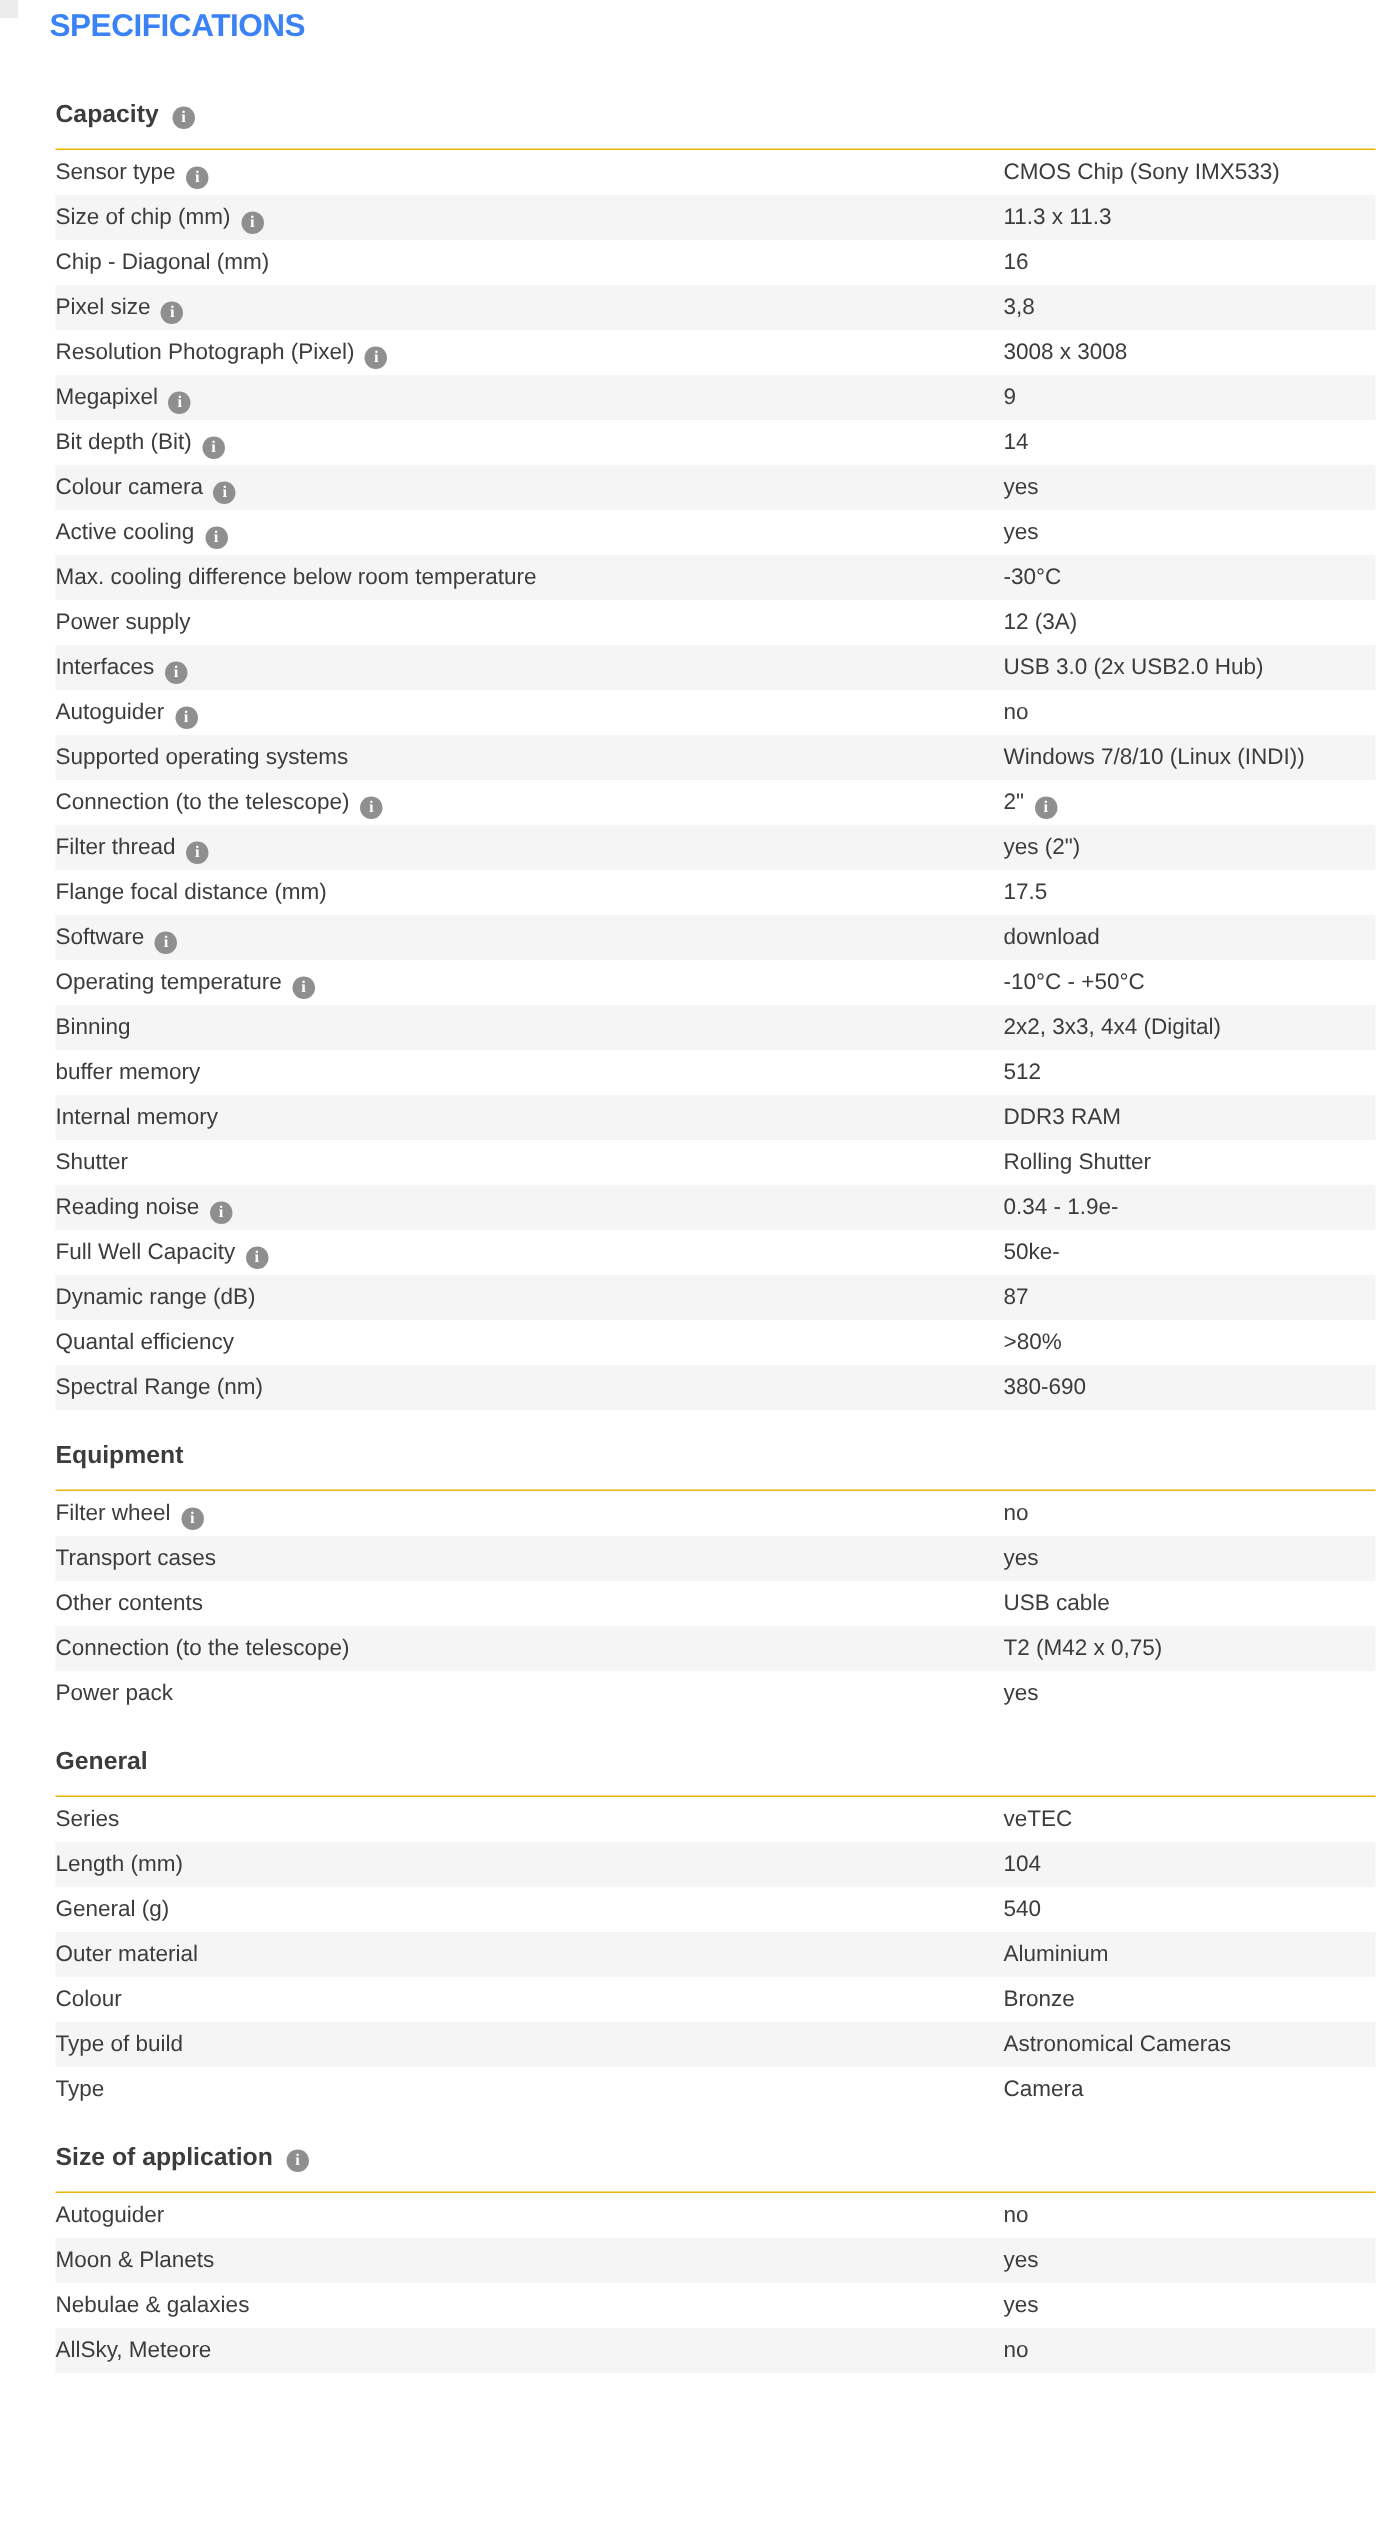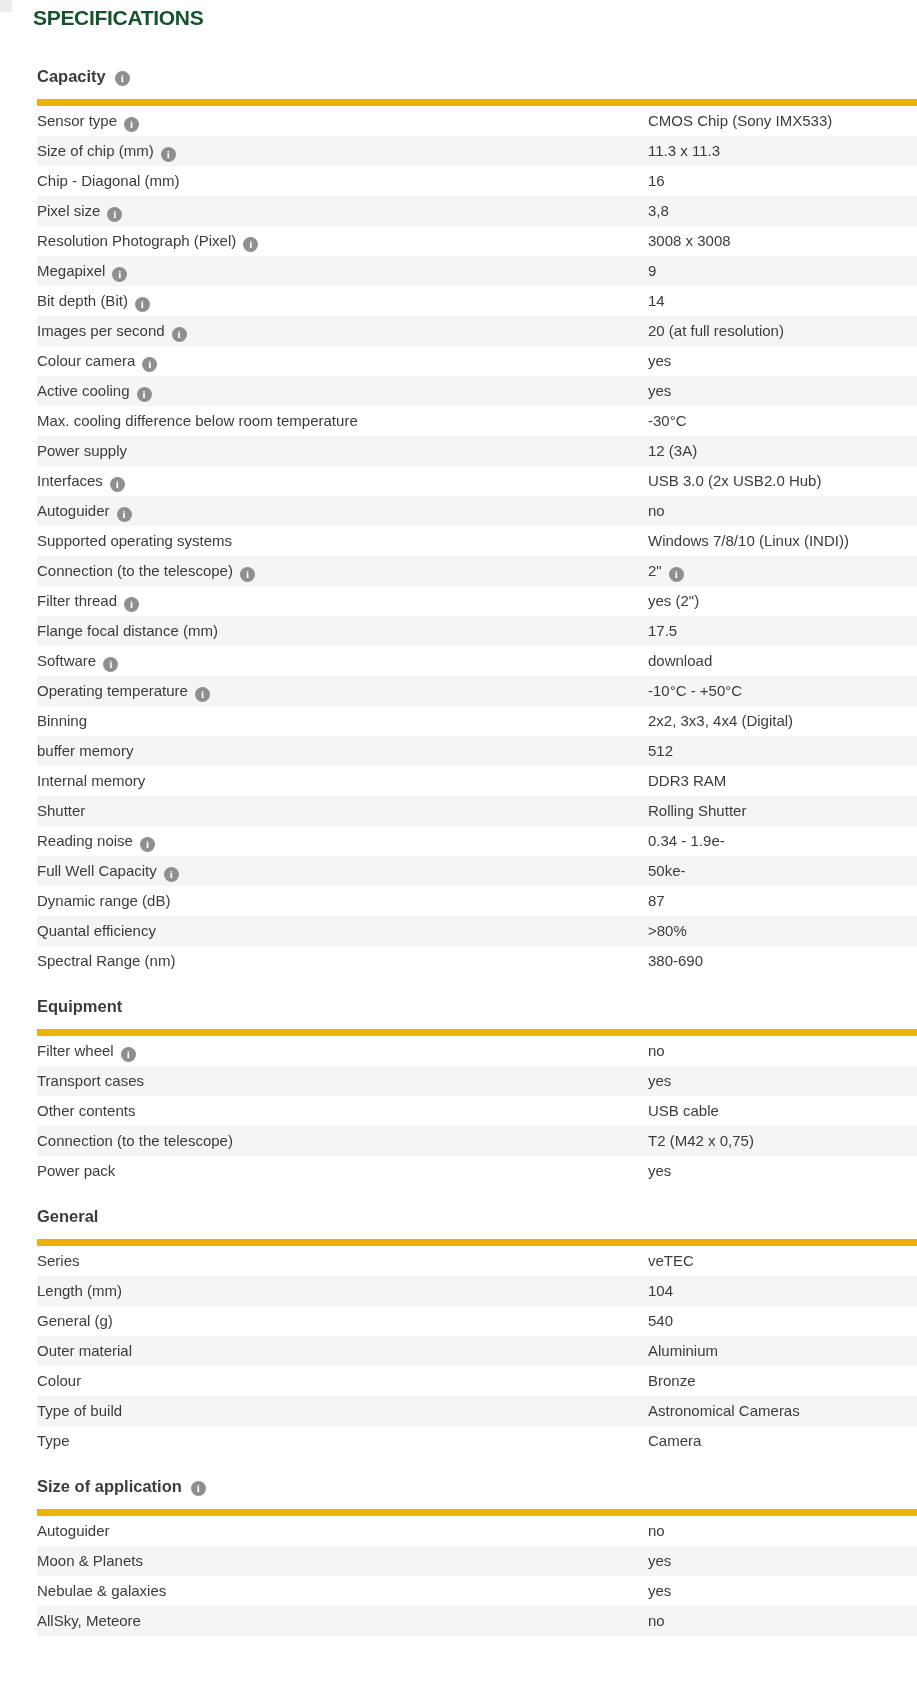--- a/index.html
+++ b/index.html
@@ -15,48 +15,48 @@
   .corner-artifact {
     position: absolute; left: 0; top: 0;
     width: 12px; height: 12px; background: #ececec;
   }
   .page-title {
     margin: 0 0 0 33px;
     padding-top: 7px;
     font-size: 21px;
     line-height: 22px;
     font-weight: 700;
-    color: #14532d;
+    color: #3b82f6;
     letter-spacing: -0.3px;
   }
   .content { margin-left: 37px; }
   .spec-section { margin-top: 18px; }
   .spec-section:first-child { margin-top: 35px; }
   .section-title {
     margin: 0;
     height: 24px;
     line-height: 24px;
     padding-bottom: 11px;
-    border-bottom: 7px solid #eab308;
+    border-bottom: 1px solid #eab308;
     font-size: 16.5px;
     font-weight: 700;
     color: #3c3c3b;
   }
   .rows { width: 100%; }
   .spec-row {
     position: relative;
     height: 30px;
     line-height: 30px;
     font-size: 15px;
     color: #3c3c3b;
     white-space: nowrap;
   }
   .spec-row:nth-child(even) { background: #f5f5f5; }
   .spec-label { display: inline-block; }
-  .spec-value { position: absolute; left: 611px; top: 0; }
+  .spec-value { position: absolute; left: 632px; top: 0; }
   .info-icon {
     display: inline-block;
     width: 15px; height: 15px;
     border-radius: 50%;
     background: #8f8f8f;
     color: #ffffff;
     font-family: "Liberation Serif", serif;
     font-weight: 700;
     font-size: 11px;
     line-height: 15px;
@@ -107,24 +107,20 @@
   <div class="spec-row">
     <span class="spec-label"><span class="label-text">Megapixel</span><span class="info-icon">i</span></span>
     <span class="spec-value"><span class="value-text">9</span></span>
   </div>
 
   <div class="spec-row">
     <span class="spec-label"><span class="label-text">Bit depth (Bit)</span><span class="info-icon">i</span></span>
     <span class="spec-value"><span class="value-text">14</span></span>
   </div>
 
-  <div class="spec-row">
-    <span class="spec-label"><span class="label-text">Images per second</span><span class="info-icon">i</span></span>
-    <span class="spec-value"><span class="value-text">20 (at full resolution)</span></span>
-  </div>
 
   <div class="spec-row">
     <span class="spec-label"><span class="label-text">Colour camera</span><span class="info-icon">i</span></span>
     <span class="spec-value"><span class="value-text">yes</span></span>
   </div>
 
   <div class="spec-row">
     <span class="spec-label"><span class="label-text">Active cooling</span><span class="info-icon">i</span></span>
     <span class="spec-value"><span class="value-text">yes</span></span>
   </div>

